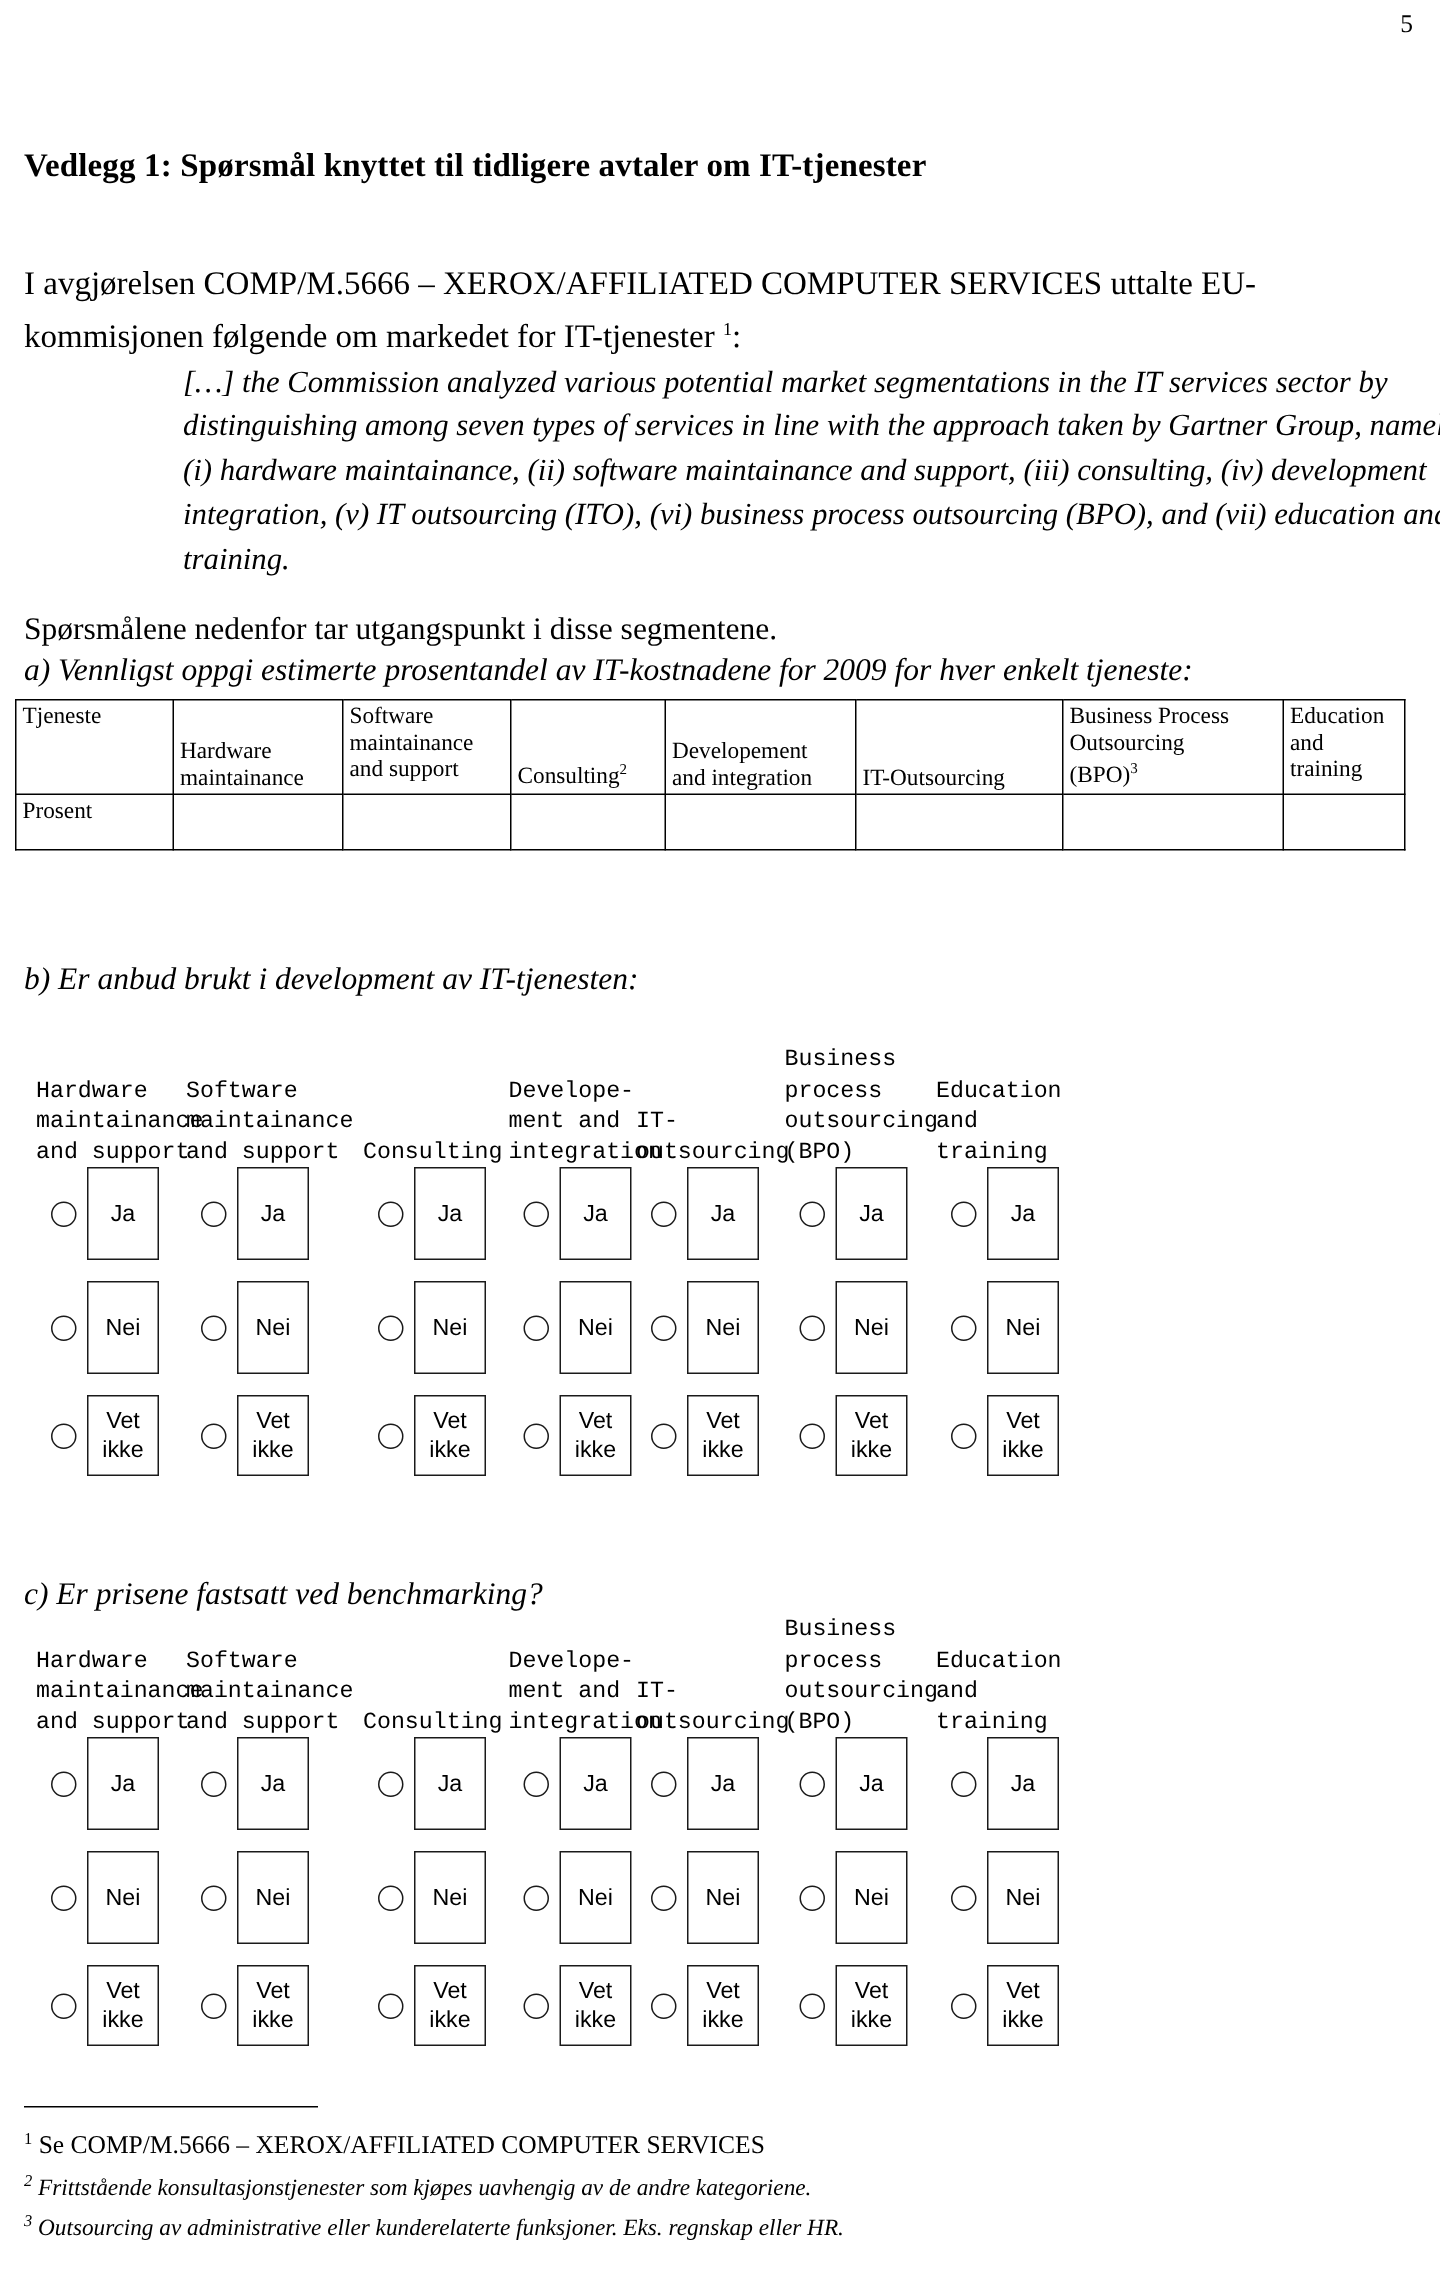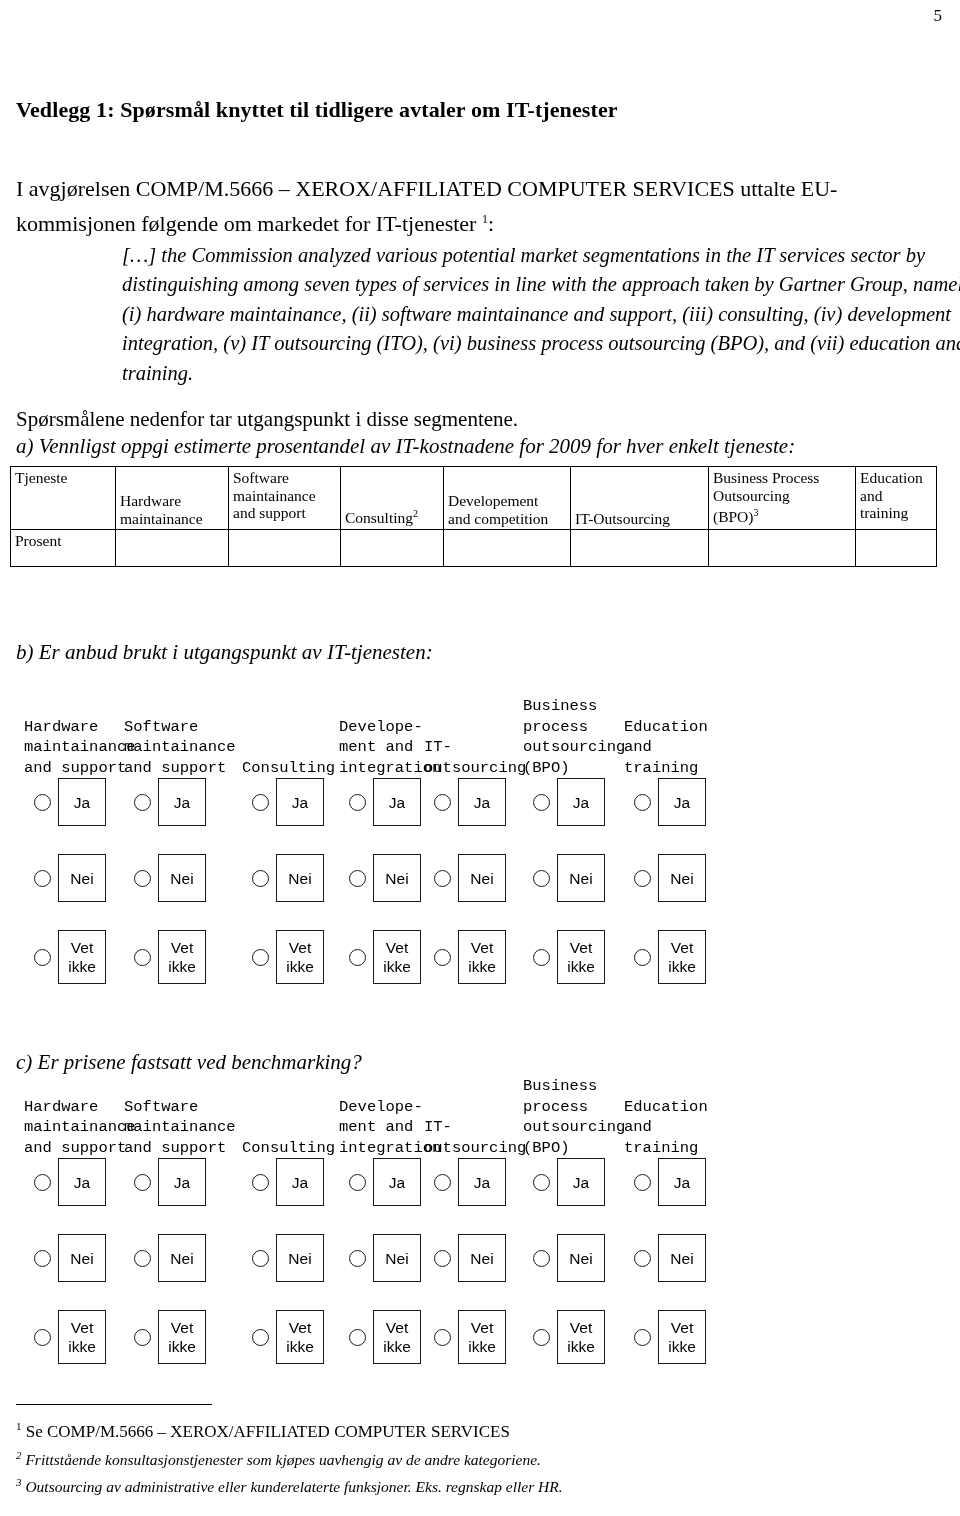--- a/index.html
+++ b/index.html
@@ -135,21 +135,21 @@
     border: 1.6px solid #1a1a1a;
     box-sizing: border-box;
     min-width: 48px;
     padding: 4px 5px;
     text-align: center;
     font-family: "Liberation Sans", sans-serif;
     font-size: 15.5px;
     line-height: 19px;
     background: #fff;
   }
-  .optbox.one-line { height: 48px; display: flex; align-items: center; justify-content: center; }
+  .optbox.one-line { height: 62px; display: flex; align-items: center; justify-content: center; }
   .optbox.two-line { height: 54px; display: flex; flex-direction: column; align-items: center; justify-content: center; }
 
   
   .fn-rule {
     position: absolute;
     left: 16px;
     top: 1404px;
     width: 196px;
     border-top: 1.4px solid #000;
   }
@@ -194,40 +194,40 @@
       <col style="width: 147px;">
       <col style="width: 81px;">
     </colgroup>
   <tbody>
     <tr class="hdr">
       <td class="topcell">Tjeneste</td>
 
     <td><span>Hardware</span><br><span>maintainance</span></td>
         <td class="topcell"><span>Software</span><br><span>maintainance</span><br><span>and support</span></td>
         <td><span>Consulting</span><sup>2</sup></td>
-        <td><span>Developement</span><br><span>and competition</span></td>
+        <td><span>Developement</span><br><span>and integration</span></td>
         <td><span>IT-Outsourcing</span></td>
         <td class="topcell"><span>Business Process</span><br><span>Outsourcing</span><br><span>(BPO)</span><sup>3</sup></td>
         <td class="topcell"><span>Education</span><br><span>and</span><br><span>training</span></td>
       </tr>
     <tr class="val">
       <td>Prosent</td>
 
     <td></td>
         <td></td>
         <td></td>
         <td></td>
         <td></td>
         <td></td>
         <td></td>
       </tr>
   </tbody>
 </table>
 
-<div class="sec-head" id="sec-b-head">b) Er anbud brukt i utgangspunkt av IT-tjenesten:</div>
+<div class="sec-head" id="sec-b-head">b) Er anbud brukt i development av IT-tjenesten:</div>
 <div class="matrix" id="matrix-b">
   <div class="col-heads">
       <div class="col-head" style="left: 24px; width: 104px;">Hardware<br>maintainance<br>and support</div>
       <div class="col-head" style="left: 124px; width: 104px;">Software<br>maintainance<br>and support</div>
       <div class="col-head" style="left: 242px; width: 104px;">Consulting</div>
       <div class="col-head" style="left: 339px; width: 104px;">Develope-<br>ment and<br>integration</div>
       <div class="col-head" style="left: 424px; width: 104px;">IT-<br>outsourcing</div>
       <div class="col-head" style="left: 523px; width: 104px;">Business<br>process<br>outsourcing<br>(BPO)</div>
       <div class="col-head" style="left: 624px; width: 104px;">Education<br>and training</div>
     </div>

